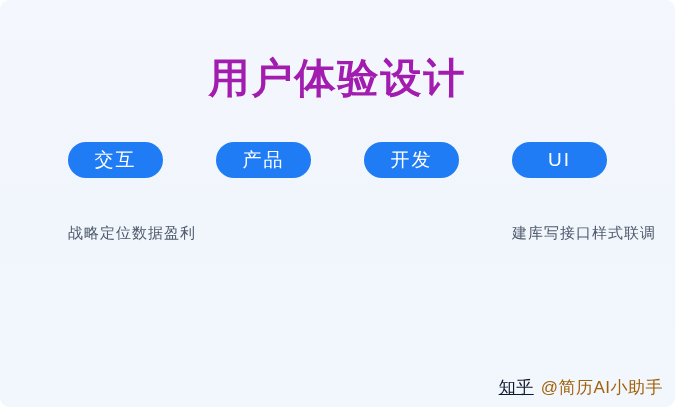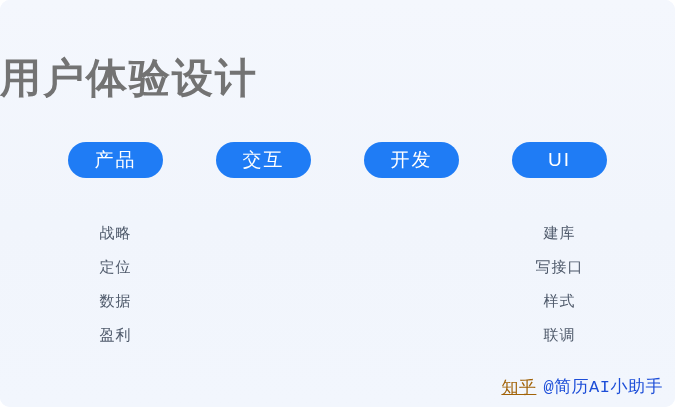--- a/index.html
+++ b/index.html
@@ -39,25 +39,26 @@
     width: 100%;
     height: 100%;
   }
 
   
   .poster-title {
     position: absolute;
     top: 52px;
     left: 0;
     width: 100%;
+    text-align: center;
     font-size: 41px;
     line-height: 52px;
     letter-spacing: 2px;
     font-weight: 700;
-    color: #737373;
+    color: #a21caf;
     white-space: nowrap;
   }
 
   
   .pill-row {
     position: absolute;
     top: 142px;
     left: 68px;
     width: 539px;
     display: flex;
@@ -83,21 +84,21 @@
     position: absolute;
     top: 216px;
     left: 68px;
     width: 539px;
     display: flex;
     justify-content: space-between;
   }
   .grid-col {
     width: 95px;
     display: flex;
-    flex-direction: column;
+    flex-direction: row;
   }
   .grid-cell {
     height: 34px;
     line-height: 34px;
     font-size: 15px;
     letter-spacing: 1px;
     color: #4f5a6b;
     white-space: nowrap;
     text-align: center;
   }
@@ -109,34 +110,34 @@
     bottom: 8px;
     display: flex;
     align-items: center;
     gap: 7px;
     font-size: 17px;
     line-height: 22px;
     color: #d5dbe5;
     letter-spacing: 0.5px;
     white-space: nowrap;
   }
-  .watermark .wm-brand { color: #a16207; text-decoration: underline; }
-  .watermark .wm-handle { color: #1d4ed8; font-family: Liberation Mono, monospace; }
+  .watermark .wm-brand { color: #0f172a; text-decoration: underline; }
+  .watermark .wm-handle { color: #a16207; }
 </style>
 </head>
 <body>
 
 <div id="poster">
   <div id="content">
 
     <div class="poster-title">用户体验设计</div>
 
     <div class="pill-row">
+      <div class="pill">交互</div>
       <div class="pill">产品</div>
-      <div class="pill">交互</div>
       <div class="pill">开发</div>
       <div class="pill">UI</div>
     </div>
 
     <div class="grid">
 
       <div class="grid-col">
         <div class="grid-cell">战略</div>
         <div class="grid-cell">定位</div>
         <div class="grid-cell">数据</div>

